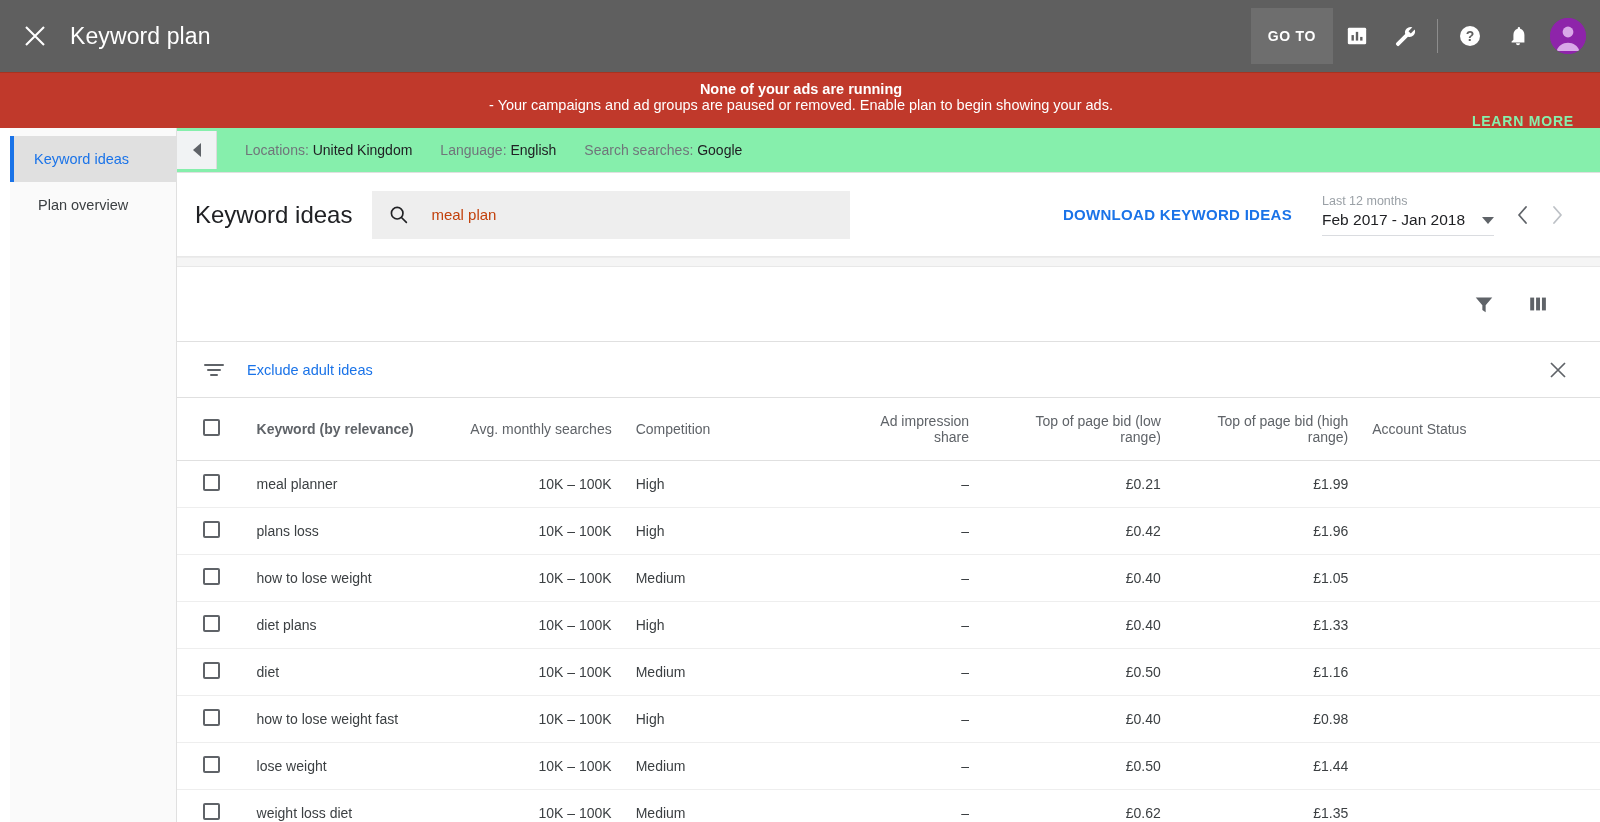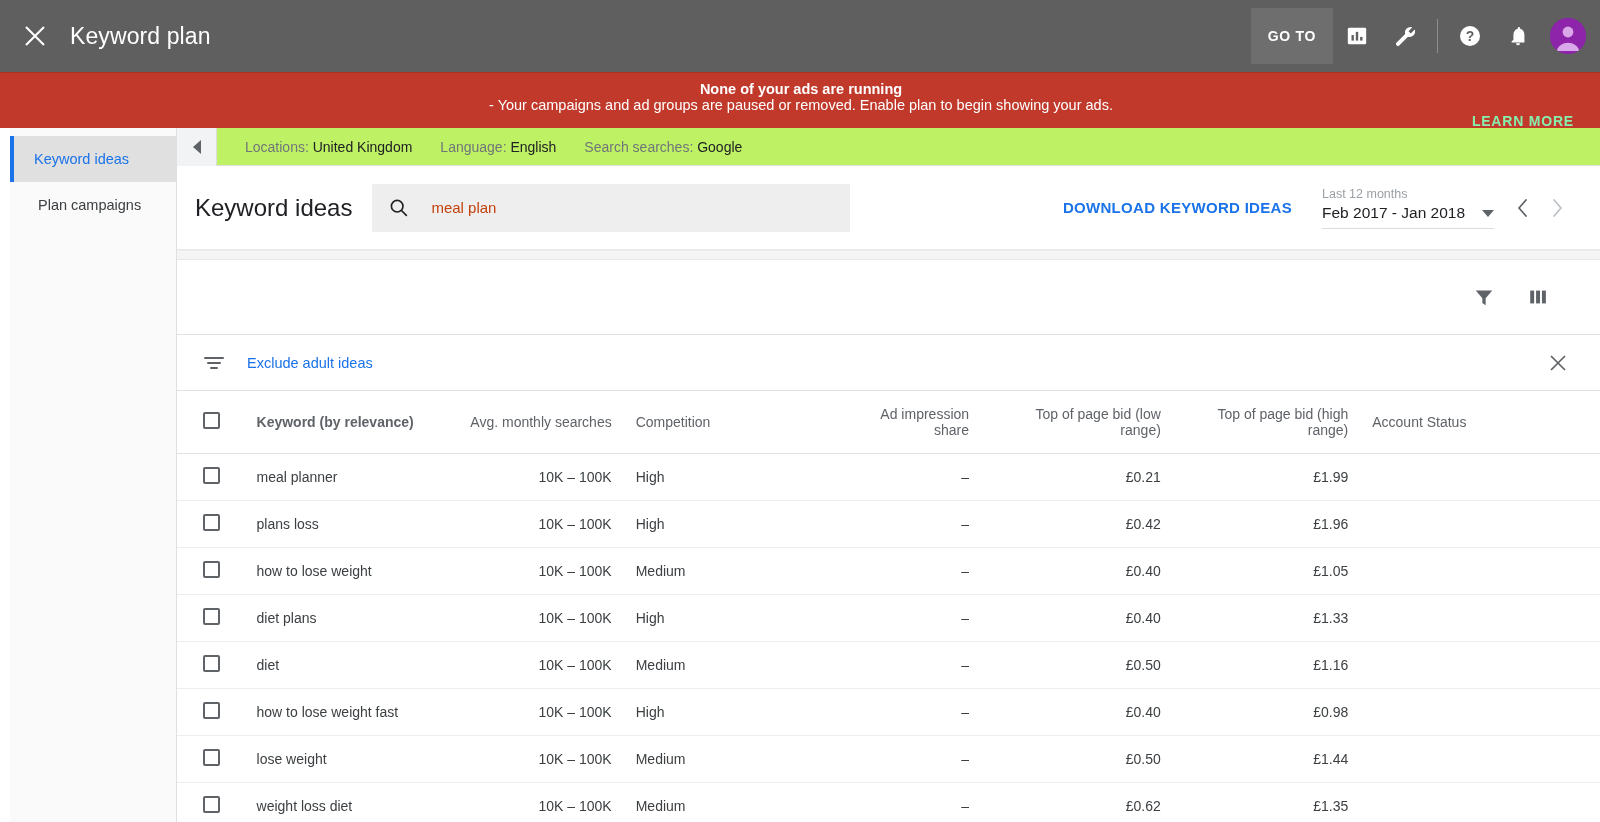--- a/index.html
+++ b/index.html
@@ -129,22 +129,22 @@
   .main {
     flex: 1;
     min-width: 0;
     background: #fff;
     display: flex;
     flex-direction: column;
   }
 
   
   .settings-strip {
-    height: 38px;
-    background: #bef264;
+    height: 45px;
+    background: #86efac;
     border-bottom: 1px solid #e0e0e0;
     display: flex;
     align-items: center;
     font-size: 14px;
   }
   .collapse-toggle {
     width: 40px; height: 38px;
     display: flex; align-items: center; justify-content: center;
     cursor: pointer;
     border-right: 1px solid #dcdcdc;
@@ -365,21 +365,21 @@
   <span class="alert-learn">LEARN MORE</span>
 </div>
 
 <div class="body-wrap">
 
   <div class="sidebar">
     <div class="side-item active">
       <span>Keyword ideas</span>
     </div>
     <div class="side-item">
-      <span>Plan campaigns</span>
+      <span>Plan overview</span>
     </div>
   </div>
 
   <div class="main">
 
     <div class="settings-strip">
       <div class="collapse-toggle">
         <div class="tri-left"></div>
       </div>
       <div class="setting">

